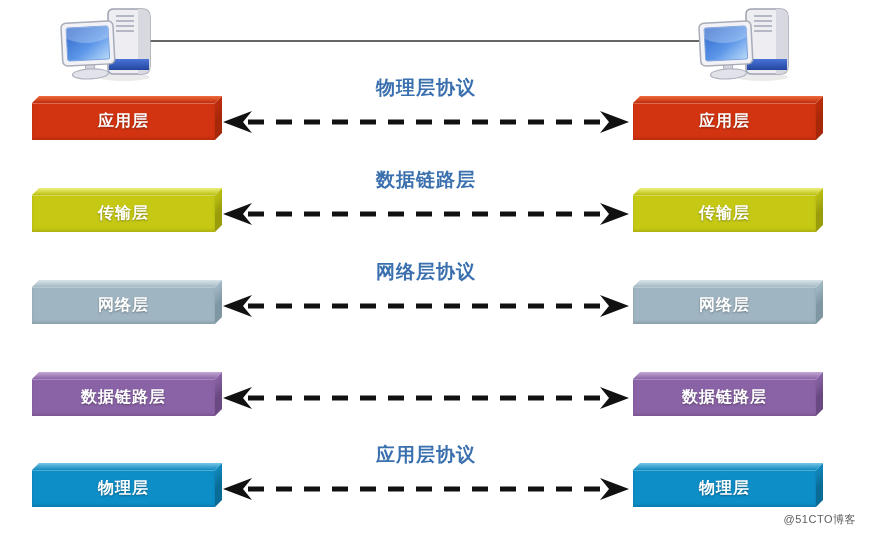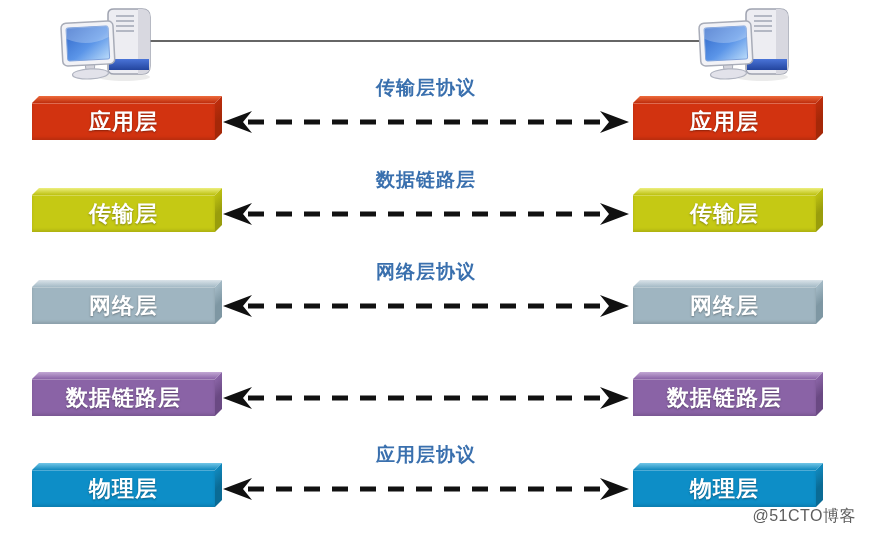--- a/index.html
+++ b/index.html
@@ -25,31 +25,31 @@
       display:flex;align-items:center;justify-content:center;
       box-shadow:inset 0 1px 0 rgba(255,255,255,.28), inset 0 -2px 3px rgba(0,0,0,.12);}
   
   .layer-box::before{content:"";position:absolute;left:0;top:-7px;width:100%;height:7px;
       background:linear-gradient(180deg,var(--top-light),var(--top-dark));
       transform:skewX(-45deg);transform-origin:0 100%;}
   
   .layer-box::after{content:"";position:absolute;left:100%;top:0;width:7px;height:100%;
       background:linear-gradient(180deg,var(--top-dark),var(--side) 55%);
       transform:skewY(-45deg);transform-origin:0 0;}
-  .layer-label{color:#fff;font-size:22px;font-weight:bold;letter-spacing:1px;
+  .layer-label{color:#fff;font-size:16px;font-weight:bold;letter-spacing:1px;
       text-shadow:0 1px 2px rgba(0,0,0,.35);white-space:nowrap;}
 
   .arrow-wrap{position:absolute;left:222px;top:13px;width:408px;height:26px;}
   .arrow-wrap svg{display:block;width:100%;height:100%;}
 
   .protocol-label{position:absolute;left:222px;top:-21px;width:408px;text-align:center;
       color:var(--protocol-color,#3A70AE);font-size:19px;font-weight:bold;letter-spacing:1px;
       white-space:nowrap;}
 
-  .watermark{position:absolute;right:14px;bottom:8px;color:#5d5d5d;font-size:16px;
+  .watermark{position:absolute;right:14px;bottom:8px;color:#5d5d5d;font-size:11px;
       letter-spacing:.5px;}
 </style>
 </head>
 <body>
 
 <svg width="0" height="0" style="position:absolute">
   <defs>
     <linearGradient id="scr" x1="0" y1="0" x2="1" y2="1">
       <stop offset="0" stop-color="#2F66C8"></stop>
       <stop offset="0.55" stop-color="#5B95E8"></stop>
@@ -95,21 +95,21 @@
         <use href="#pc-icon"></use>
       </svg>
   </div>
   <div class="host right">
     <svg viewBox="0 0 110 80">
         <use href="#pc-icon"></use>
       </svg>
   </div>
 
   <div class="layer-row r0">
-    <div class="protocol-label">传输层协议</div>
+    <div class="protocol-label">物理层协议</div>
     <div class="layer-box left" style="--front: #D23310; --top-light: #EE6B3C; --top-dark: #BE2D0C; --side: #A52808;">
       <div class="front">
           <span class="layer-label">应用层</span>
         </div>
     </div>
     <div class="arrow-wrap">
       <svg viewBox="0 0 408 26">
           <use href="#dbl-arrow"></use>
         </svg>
     </div>

